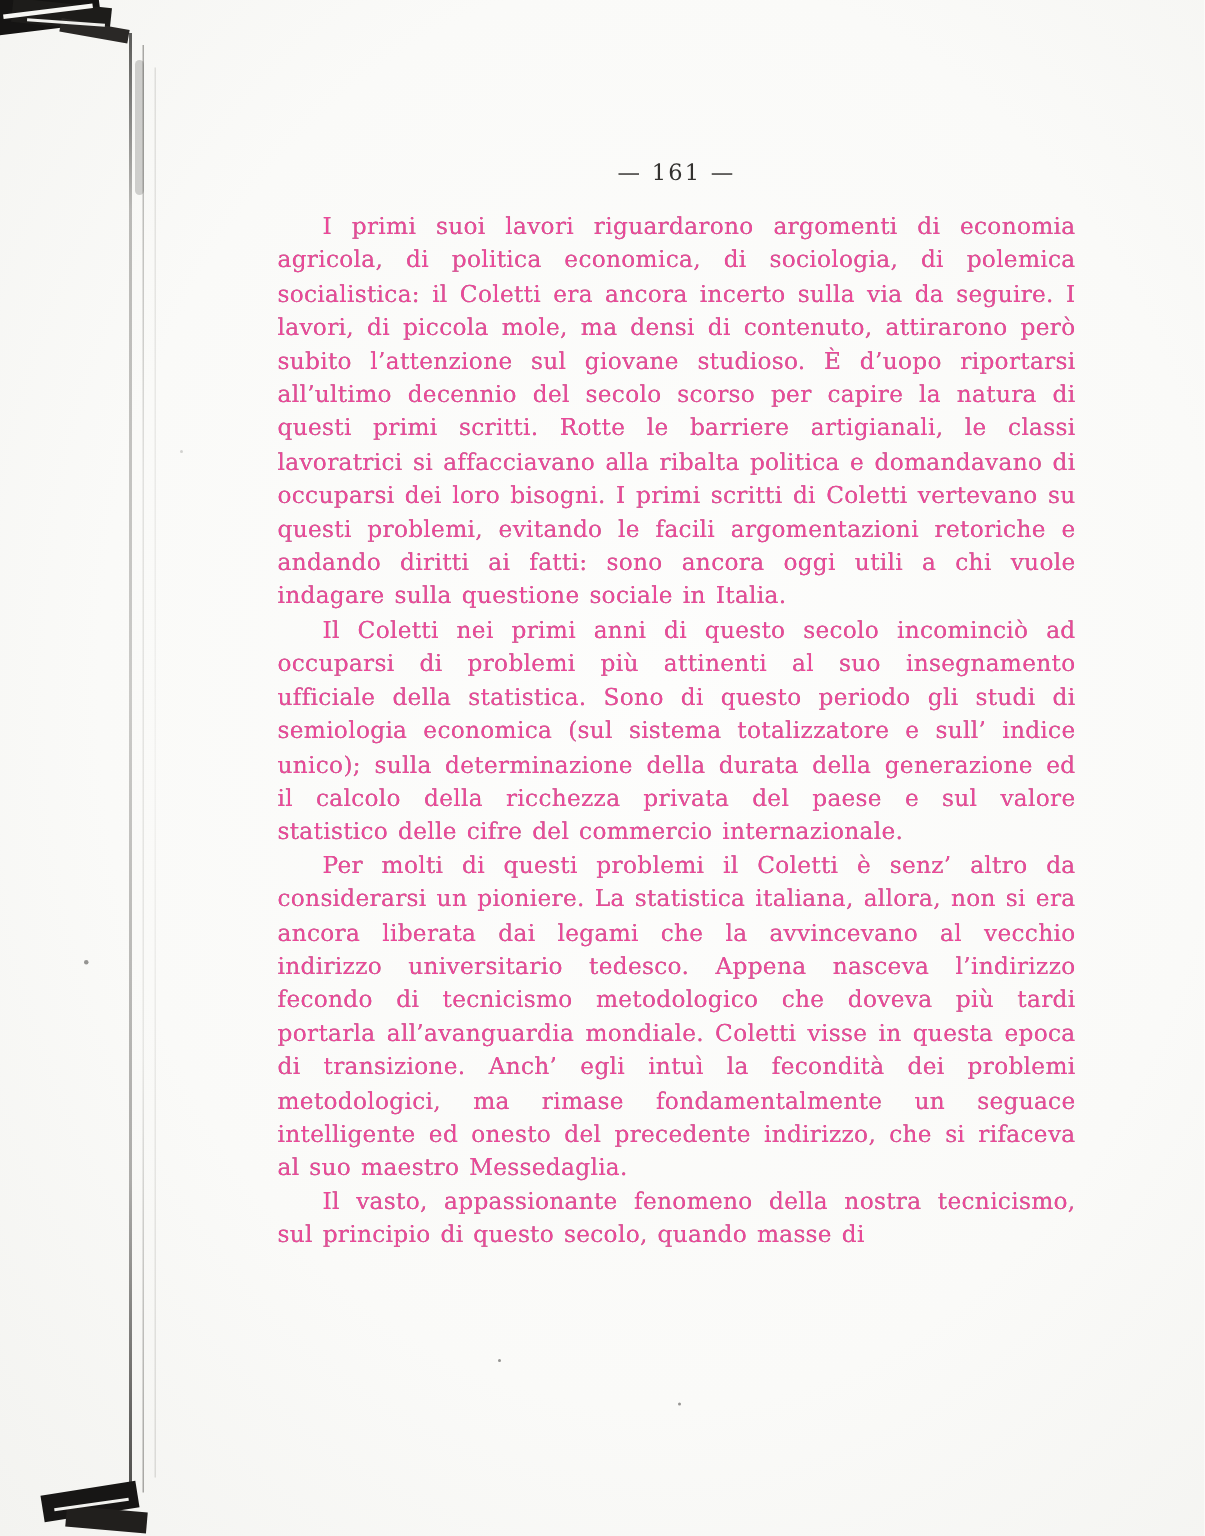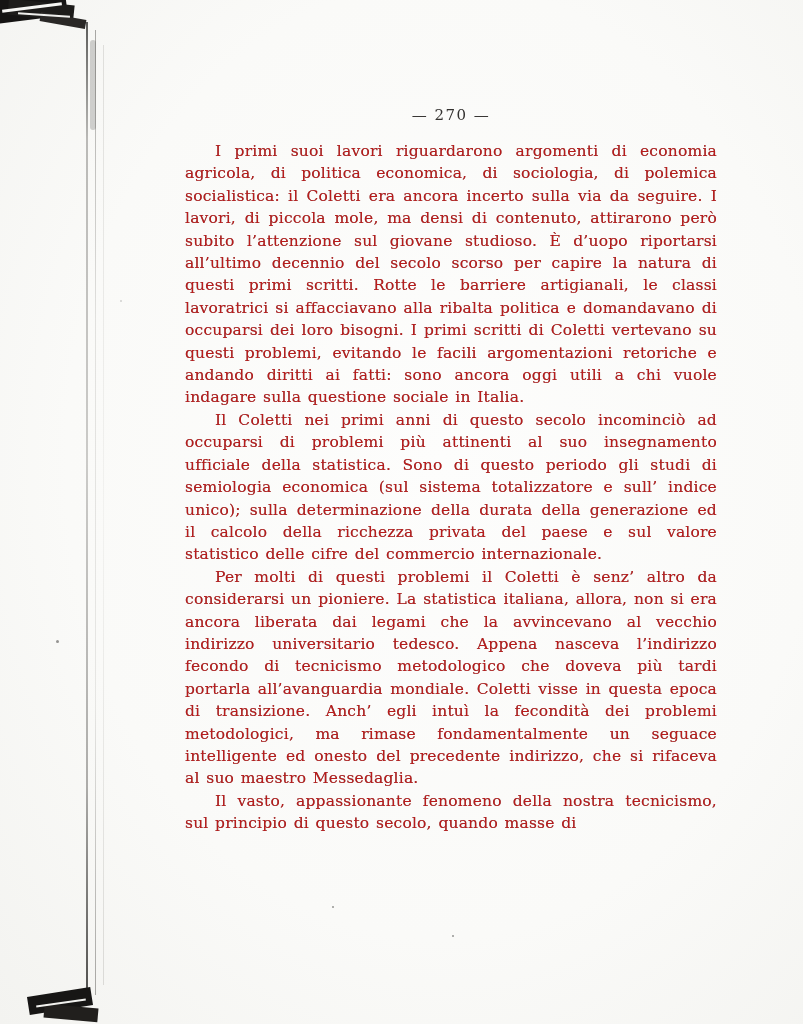--- a/index.html
+++ b/index.html
@@ -33,21 +33,21 @@
   }
 
   .body-text p {
     margin: 0;
     font-size: 15.5px;
     line-height: 22.4px;
     text-align: justify;
     text-indent: 30px;
     letter-spacing: 0.2px;
     word-spacing: 1.5px;
-    color: #b91c1c;
+    color: #ec4899;
     text-shadow: 0 0 0.4px rgba(40, 38, 35, 0.55);
   }
 
   
   .artifact { position: absolute; }
 
   .tl-block1 {
     left: -12px; top: -14px; width: 78px; height: 34px;
     background: #151413;
     transform: rotate(-7deg);
@@ -142,21 +142,21 @@
 <div class="artifact bl-block1"></div>
 <div class="artifact bl-block2"></div>
 <div class="artifact bl-gap"></div>
 
 <div class="artifact speck speck-1"></div>
 <div class="artifact speck speck-2"></div>
 <div class="artifact speck speck-3"></div>
 <div class="artifact speck speck-4"></div>
 
 <div class="page-content">
-  <div class="page-number">— 270 —</div>
+  <div class="page-number">— 161 —</div>
 
   <div class="body-text">
     <p>I primi suoi lavori riguardarono argomenti di economia agricola, di politica economica, di sociologia, di polemica socialistica: il Coletti era ancora incerto sulla via da seguire. I lavori, di piccola mole, ma densi di contenuto, attirarono però subito l’attenzione sul giovane studioso. È d’uopo riportarsi all’ultimo decennio del secolo scorso per capire la natura di questi primi scritti. Rotte le barriere artigianali, le classi lavoratrici si affacciavano alla ribalta politica e domandavano di occuparsi dei loro bisogni. I primi scritti di Coletti vertevano su questi problemi, evitando le facili argomentazioni retoriche e andando diritti ai fatti: sono ancora oggi utili a chi vuole indagare sulla questione sociale in Italia.</p>
     <p>Il Coletti nei primi anni di questo secolo incominciò ad occuparsi di problemi più attinenti al suo insegnamento ufficiale della statistica. Sono di questo periodo gli studi di semiologia economica (sul sistema totalizzatore e sull’ indice unico); sulla determinazione della durata della generazione ed il calcolo della ricchezza privata del paese e sul valore statistico delle cifre del commercio internazionale.</p>
     <p>Per molti di questi problemi il Coletti è senz’ altro da considerarsi un pioniere. La statistica italiana, allora, non si era ancora liberata dai legami che la avvincevano al vecchio indirizzo universitario tedesco. Appena nasceva l’indirizzo fecondo di tecnicismo metodologico che doveva più tardi portarla all’avanguardia mondiale. Coletti visse in questa epoca di transizione. Anch’ egli intuì la fecondità dei problemi metodologici, ma rimase fondamentalmente un seguace intelligente ed onesto del precedente indirizzo, che si rifaceva al suo maestro Messedaglia.</p>
     <p>Il vasto, appassionante fenomeno della nostra tecnicismo, sul principio di questo secolo, quando masse di</p>
   </div>
 </div>
 
 </body></html>

